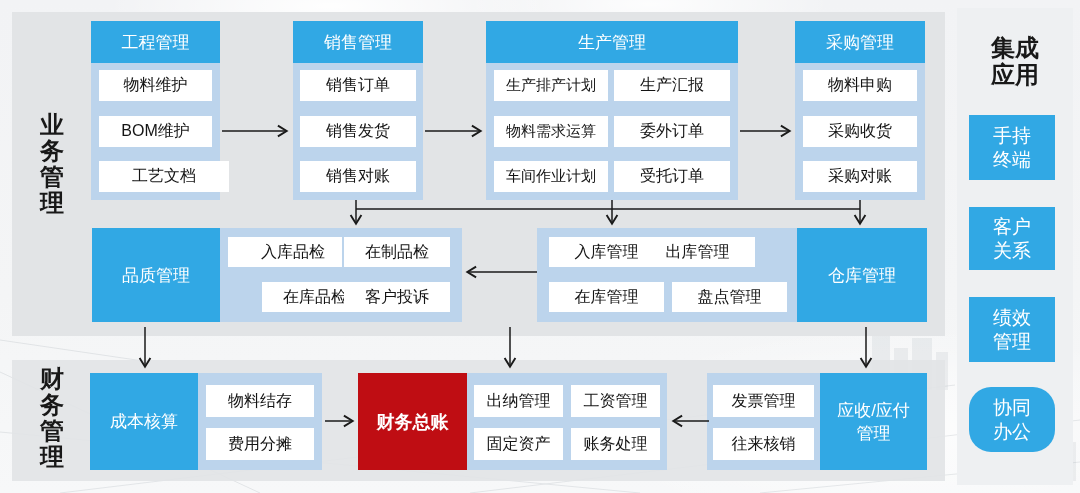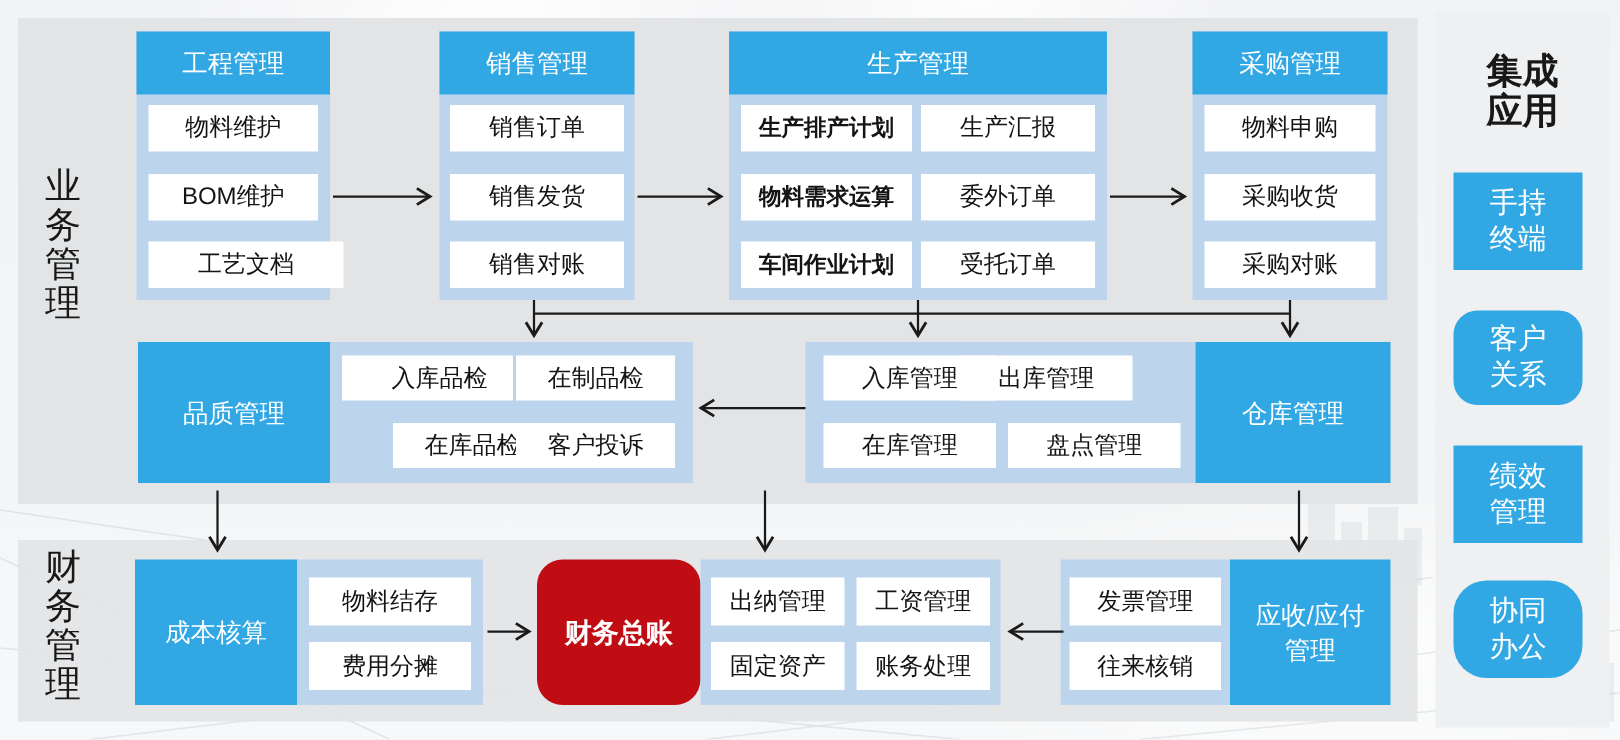--- a/index.html
+++ b/index.html
@@ -20,26 +20,26 @@
   .panel{position:absolute;z-index:2;}
   #panel-business{left:12px;top:12px;width:933px;height:324px;background:var(--panel,#e2e4e6);}
   #panel-finance{left:12px;top:360px;width:933px;height:121px;background:rgba(226,228,230,.92);}
   #panel-side{left:957px;top:8px;width:116px;height:477px;background:var(--sidepanel,#eef0f2);}
 
   .abs{position:absolute;box-sizing:border-box;display:flex;align-items:center;justify-content:center;text-align:center;}
   .z3{z-index:3;}
   .container{background:var(--lightblue,#bcd4ec);}
   .header{background:var(--blue,#31a8e4);color:#fff;font-size:17px;}
   .wbox{background:#ffffff;color:#141414;font-size:16px;white-space:nowrap;}
-  .wbox.small{font-size:15px;font-weight:bold;}
+  .wbox.small{font-size:15px;}
   .bluebox{background:var(--blue,#31a8e4);color:#fff;font-size:17px;line-height:23px;}
   .redbox{background:var(--red,#bf0d13);color:#fff;font-size:18px;font-weight:700;}
   .vtitle{
-    z-index:3;color:#181818;font-weight:400;font-size:24px;line-height:26px;
-    width:34px;text-align:left;word-break:break-all;position:absolute;
+    z-index:3;color:#181818;font-weight:700;font-size:24px;line-height:26px;
+    width:34px;text-align:right;word-break:break-all;position:absolute;
   }
   .side-title{
     z-index:3;color:#181818;font-weight:700;font-size:24px;line-height:27px;
   }
   .side-app{font-size:19px;line-height:24px;}
   #arrows{position:absolute;left:0;top:0;z-index:4;pointer-events:none;}
   #bg-deco{position:absolute;left:0;top:0;z-index:1;pointer-events:none;}
 </style>
 </head>
 <body>
@@ -111,21 +111,21 @@
   <div class="abs wbox z3" style="left:640px;top:237px;width:115px;height:30px;">出库管理</div>
   <div class="abs wbox z3" style="left:549px;top:282px;width:115px;height:30px;">在库管理</div>
   <div class="abs wbox z3" style="left:672px;top:282px;width:115px;height:30px;">盘点管理</div>
   <div class="abs bluebox z3" style="left:797px;top:228px;width:130px;height:94px;">仓库管理</div>
 
   <div class="abs bluebox z3" style="left:90px;top:373px;width:108px;height:97px;">成本核算</div>
   <div class="abs container z3" style="left:198px;top:373px;width:124px;height:97px;"></div>
   <div class="abs wbox z3" style="left:206px;top:385px;width:108px;height:32px;">物料结存</div>
   <div class="abs wbox z3" style="left:206px;top:428px;width:108px;height:32px;">费用分摊</div>
 
-  <div class="abs redbox z3" style="left:358px;top:373px;width:109px;height:97px;border-radius:17px;">财务总账</div>
+  <div class="abs redbox z3" style="left:358px;top:373px;width:109px;height:97px;">财务总账</div>
 
   <div class="abs container z3" style="left:467px;top:373px;width:200px;height:97px;"></div>
   <div class="abs wbox z3" style="left:474px;top:385px;width:89px;height:32px;">出纳管理</div>
   <div class="abs wbox z3" style="left:571px;top:385px;width:89px;height:32px;">工资管理</div>
   <div class="abs wbox z3" style="left:474px;top:428px;width:89px;height:32px;">固定资产</div>
   <div class="abs wbox z3" style="left:571px;top:428px;width:89px;height:32px;">账务处理</div>
 
   <div class="abs container z3" style="left:707px;top:373px;width:113px;height:97px;"></div>
   <div class="abs wbox z3" style="left:713px;top:385px;width:101px;height:32px;">发票管理</div>
   <div class="abs wbox z3" style="left:713px;top:428px;width:101px;height:32px;">往来核销</div>
@@ -135,21 +135,21 @@
   </div>
 
   <div class="abs side-title" style="left:957px;top:32px;width:116px;height:58px;flex-direction:column;">
     <span>集成</span>
     <span>应用</span>
   </div>
   <div class="abs bluebox side-app z3" style="left:969px;top:115px;width:86px;height:65px;flex-direction:column;">
     <span>手持</span>
     <span>终端</span>
   </div>
-  <div class="abs bluebox side-app z3" style="left:969px;top:207px;width:86px;height:63px;flex-direction:column;border-radius:16px;">
+  <div class="abs bluebox side-app z3" style="left:969px;top:207px;width:86px;height:63px;flex-direction:column;">
     <span>客户</span>
     <span>关系</span>
   </div>
   <div class="abs bluebox side-app z3" style="left:969px;top:297px;width:86px;height:65px;flex-direction:column;">
     <span>绩效</span>
     <span>管理</span>
   </div>
   <div class="abs bluebox side-app z3" style="left:969px;top:387px;width:86px;height:65px;flex-direction:column;border-radius:22px;">
     <span>协同</span>
     <span>办公</span>

